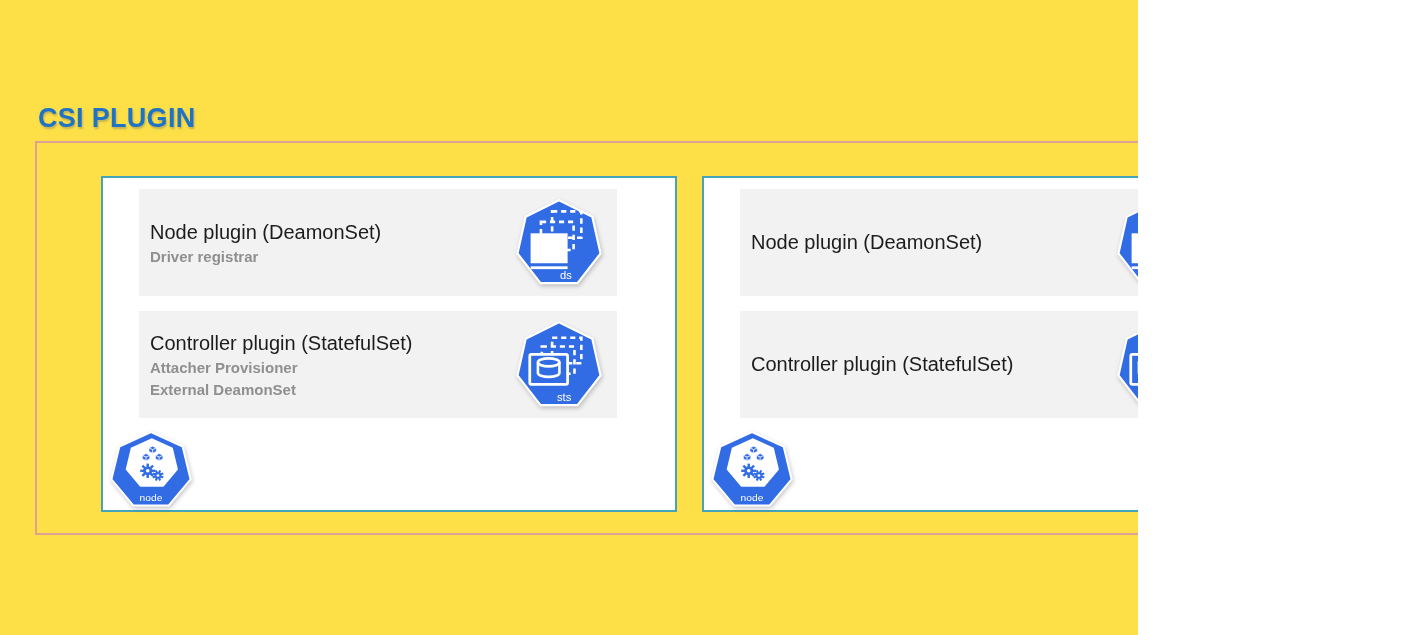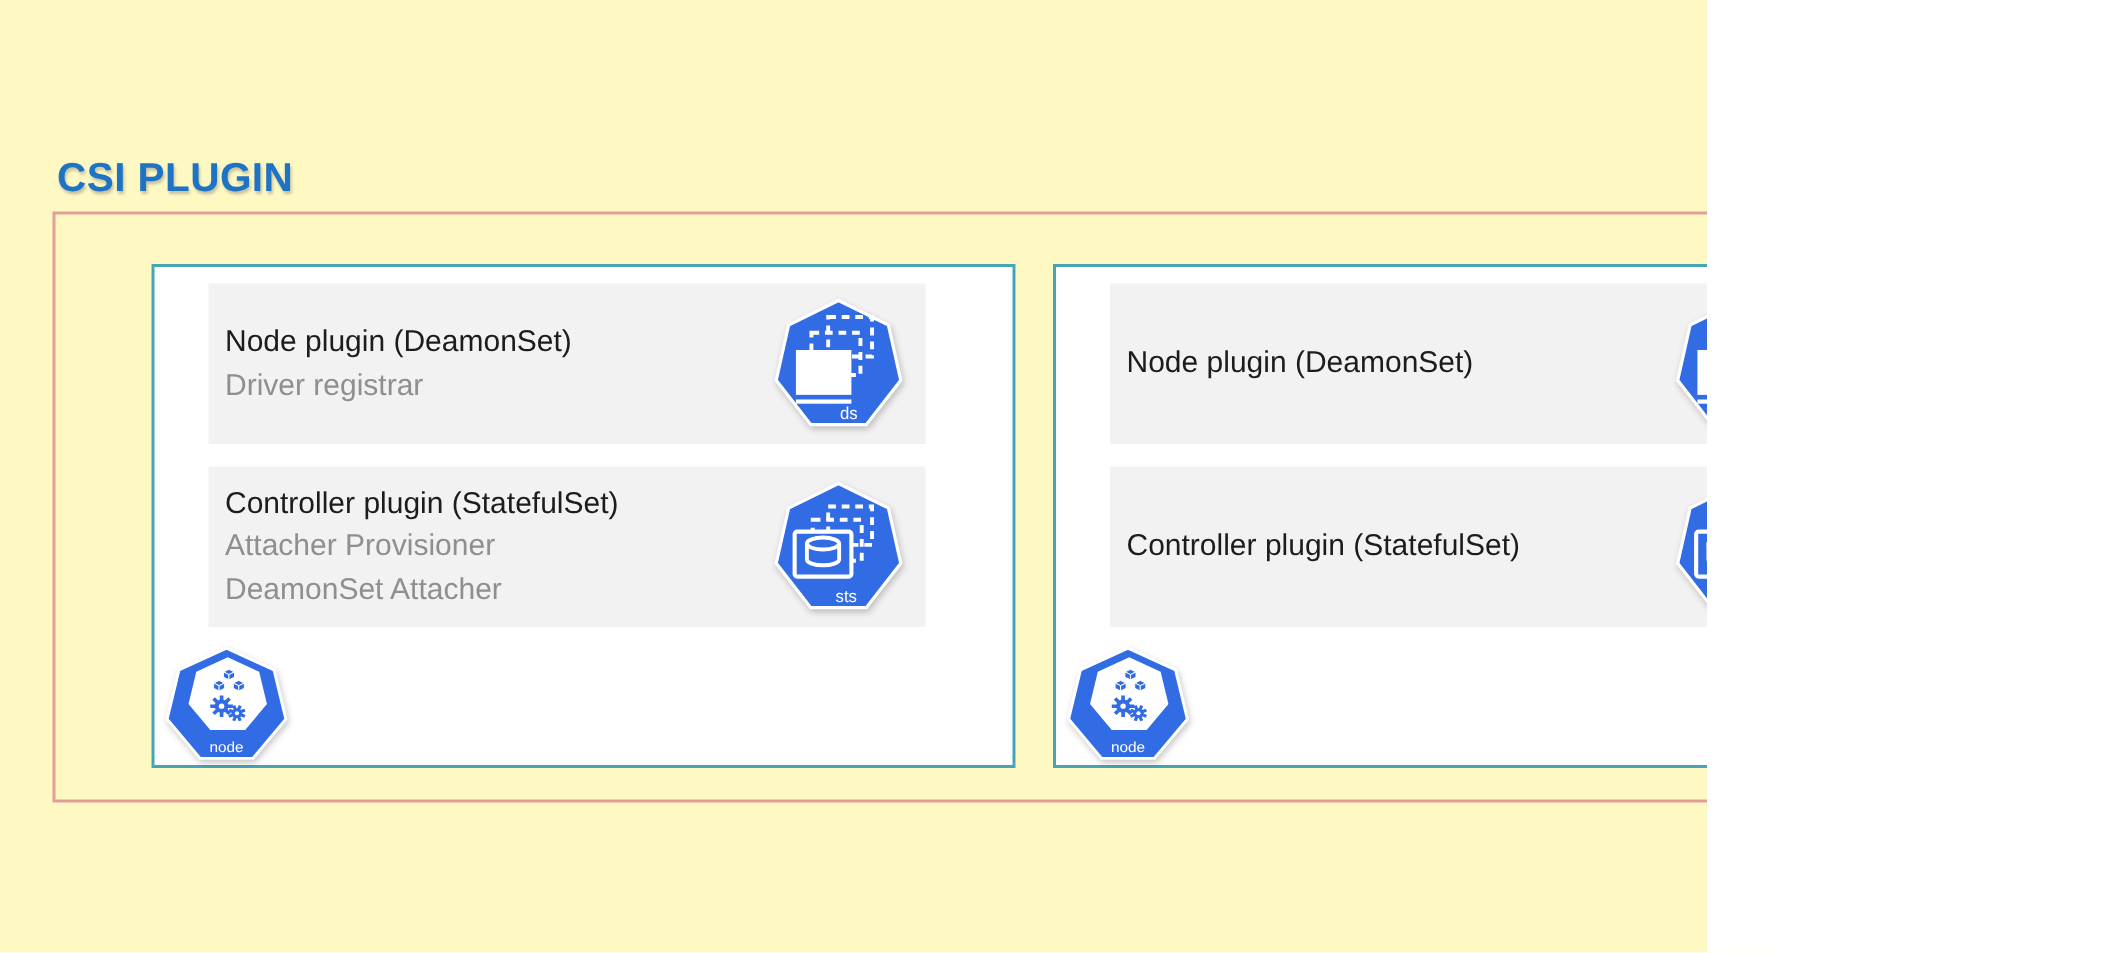--- a/index.html
+++ b/index.html
@@ -1,18 +1,18 @@
 <!DOCTYPE html>
 <html><head>
 <meta charset="utf-8">
 <style>
   * { margin:0; padding:0; box-sizing:border-box; }
   html,body { background:#ffffff; }
   .page {
-    position:relative; width:1138px; height:635px; background:#fef9c3;
+    position:relative; width:1138px; height:635px; background:#fde047;
     font-family:"Liberation Sans", sans-serif; overflow:hidden;
   }
   .title {
     position:absolute; left:38px; top:103px;
     font-size:27px; font-weight:700; letter-spacing:0.3px;
     color:#1E73C4;
     text-shadow:1px 2px 2px rgba(110,110,110,0.40);
     white-space:nowrap;
   }
   .outer-box {
@@ -27,21 +27,21 @@
   .panel-right { left:702px; }
   .card {
     position:absolute; left:36px; width:478px; height:107px;
     background:#F2F2F2;
     display:flex; align-items:center;
   }
   .card-1 { top:11px; }
   .card-2 { top:133px; }
   .card-text { flex:1 1 auto; padding-left:11px; display:flex; flex-direction:column; }
   .card-title { font-size:20px; color:#1C1C1C; line-height:1.42; white-space:nowrap; }
-  .card-sub   { font-size:20px; color:#8F8F8F; line-height:1.42; white-space:nowrap; }
+  .card-sub   { font-size:15px; color:#8F8F8F; line-height:1.42; white-space:nowrap;font-weight:bold; }
   .card-icon  { flex:0 0 auto; margin-right:15px; filter:drop-shadow(1px 2px 2px rgba(0,0,0,0.22)); }
   .node-icon  { position:absolute; left:7px; top:253px; filter:drop-shadow(1px 2px 2px rgba(0,0,0,0.22)); }
   .k8s-logo   { position:absolute; left:1256px; top:18px; filter:drop-shadow(4px 5px 5px rgba(0,0,0,0.35)); }
   svg text { font-family:"Liberation Sans", sans-serif; }
 </style>
 </head>
 <body>
 
 <div class="page">
 
@@ -80,21 +80,21 @@
         <rect x="17" y="39" width="43" height="34" fill="#ffffff"></rect>
         <rect x="17" y="76.5" width="43" height="3.2" fill="#ffffff"></rect>
         <text x="58" y="91" font-size="13" fill="#ffffff" text-anchor="middle">ds</text>
       </svg>
     </div>
 
     <div class="card card-2">
       <div class="card-text">
         <div class="card-title">Controller plugin (StatefulSet)</div>
         <div class="card-sub">Attacher Provisioner</div>
-        <div class="card-sub">DeamonSet Attacher</div>
+        <div class="card-sub">External DeamonSet</div>
       </div>
       <svg class="card-icon" width="86" height="88" viewBox="0 0 100 100" preserveAspectRatio="none">
         <path d="M50,1.5 L88.7,20.1 L98.3,62 L71.5,95.6 L28.5,95.6 L1.7,62 L11.3,20.1 Z" fill="#326CE5" stroke="#ffffff" stroke-width="2.5"></path>
         <g fill="none" stroke="#ffffff" stroke-width="3" stroke-dasharray="6 4.5">
           <rect x="42" y="19" width="34" height="29"></rect>
           <rect x="30" y="29" width="38" height="31"></rect>
         </g>
         <rect x="16" y="38" width="44" height="34" rx="2" fill="#326CE5" stroke="#ffffff" stroke-width="3.2"></rect>
         <ellipse cx="38" cy="47" rx="12.5" ry="4.5" fill="none" stroke="#ffffff" stroke-width="3"></ellipse>
         <path d="M25.5,47 v12 a12.5,4.5 0 0 0 25,0 v-12" fill="none" stroke="#ffffff" stroke-width="3"></path>

